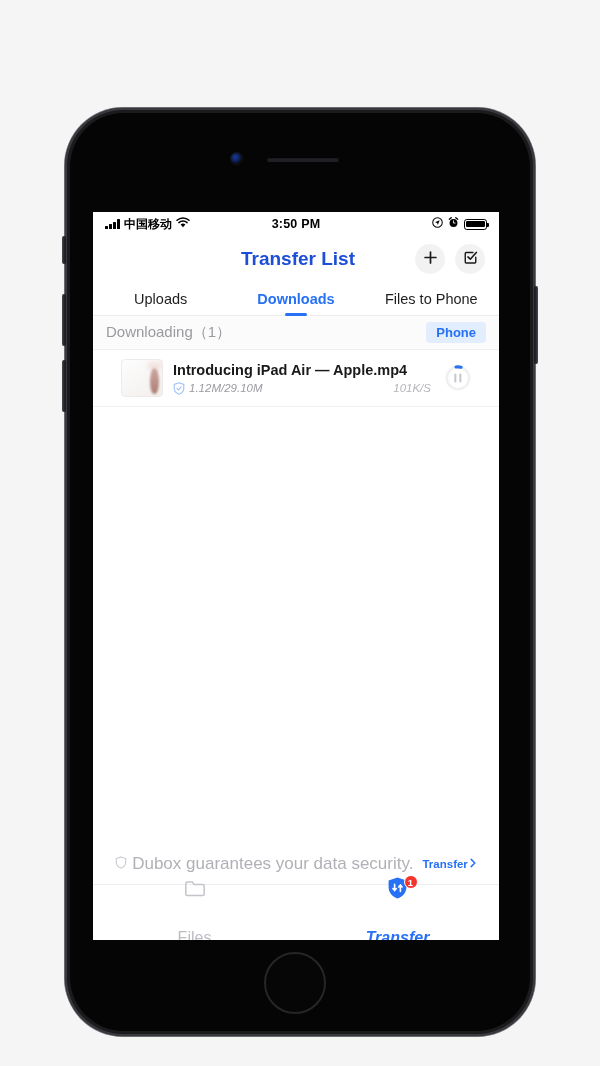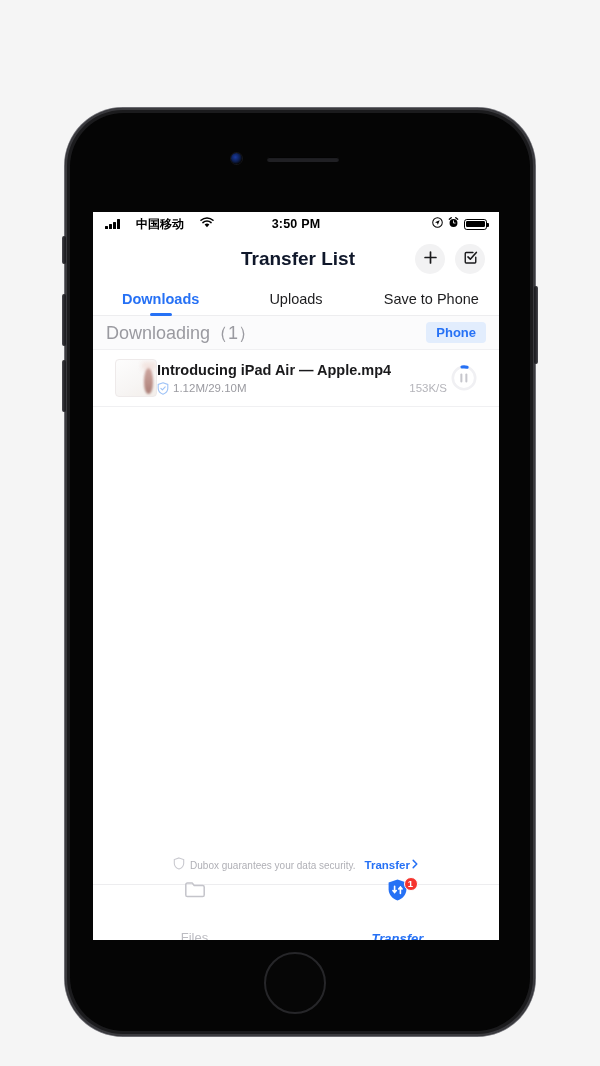--- a/index.html
+++ b/index.html
@@ -79,21 +79,21 @@
   .status-bar {
     height: 24px;
     display: flex;
     align-items: center;
     padding: 0 12px;
     font-size: 12.5px;
     font-weight: bold;
     color: #000;
     flex-shrink: 0;
   }
-  .status-left { display: flex; align-items: center; gap: 16px; flex: 1; }
+  .status-left { display: flex; align-items: center; gap: 4px; flex: 1; }
   .status-center { flex: 0 0 auto; letter-spacing: 0.2px; }
   .status-right { display: flex; align-items: center; gap: 5px; flex: 1; justify-content: flex-end; }
 
   .signal-bars { display: flex; align-items: flex-end; gap: 1.5px; height: 10px; }
   .signal-bars i { width: 2.6px; background: #000; border-radius: 0.5px; display: block; }
   .signal-bars i:nth-child(1) { height: 3.5px; }
   .signal-bars i:nth-child(2) { height: 5.5px; }
   .signal-bars i:nth-child(3) { height: 7.5px; }
   .signal-bars i:nth-child(4) { height: 10px; }
   .carrier { font-size: 12px; font-weight: bold; }
@@ -118,21 +118,21 @@
     align-items: center;
     padding: 0 14px;
     flex-shrink: 0;
     position: relative;
   }
   .nav-title {
     flex: 1;
     text-align: center;
     font-size: 19px;
     font-weight: bold;
-    color: #0f172a;
+    color: #1d4ed8;
     padding-left: 74px;
   }
   .nav-actions { display: flex; gap: 10px; align-items: center; }
   .circle-btn {
     width: 30px; height: 30px; border-radius: 50%;
     background: #f2f2f3;
     display: flex; align-items: center; justify-content: center;
     cursor: pointer;
   }
 
@@ -167,38 +167,38 @@
   
   .section-head {
     height: 34px;
     display: flex;
     align-items: center;
     padding: 0 13px;
     background: #fbfbfc;
     flex-shrink: 0;
     border-bottom: 1px solid #f0f0f2;
   }
-  .section-title { font-size: 18px; color: #9a9aa0; flex: 1; }
+  .section-title { font-size: 15px; color: #9a9aa0; flex: 1; }
   .pause-btn {
     background: #e2edfd;
     color: #2671f5;
     font-size: 13px;
     font-weight: bold;
     padding: 3px 10px;
     border-radius: 4px;
     cursor: pointer;
   }
 
   
   .dl-list { flex-shrink: 0; }
   .dl-item {
     display: flex;
     align-items: center;
-    padding: 9px 22px;
-    gap: 0;
+    padding: 9px 28px;
+    gap: 10px;
     border-bottom: 1px solid #f0f0f2;
     cursor: pointer;
   }
   .thumb {
     width: 42px; height: 38px;
     border-radius: 4px;
     background: linear-gradient(150deg, #fdfdfd 0%, #f7f5f4 60%, #f3eeea 100%);
     border: 1px solid #eeeaea;
     position: relative;
     overflow: hidden;
@@ -224,21 +224,21 @@
   .dl-info { flex: 1; min-width: 0; }
   .dl-name {
     font-size: 14.5px;
     font-weight: bold;
     color: #1a1a1c;
     white-space: nowrap;
     overflow: hidden;
     text-overflow: ellipsis;
     margin-bottom: 4px;
   }
-  .dl-meta { display: flex; align-items: center; }
+  .dl-meta { display: flex; align-items: center; font-style: italic; }
   .dl-size { font-size: 11.5px; color: #9a9aa0; margin-left: 4px; }
   .dl-speed { font-size: 11.5px; color: #b4b4ba; margin-left: auto; padding-right: 4px; }
   .shield-small { display: inline-flex; flex-shrink: 0; }
 
   .progress-ring {
     width: 26px; height: 26px;
     position: relative;
     flex-shrink: 0;
     cursor: pointer;
   }
@@ -259,21 +259,21 @@
 
   
   .security-bar {
     display: flex;
     align-items: center;
     justify-content: center;
     gap: 5px;
     padding: 8px 0 10px;
     flex-shrink: 0;
   }
-  .security-text { font-size: 10px; color: #b0b0b6; }
+  .security-text { font-size: 17px; color: #b0b0b6; }
   .details-link {
     font-size: 11.5px;
     color: #2671f5;
     font-weight: bold;
     display: inline-flex;
     align-items: center;
     gap: 1px;
     cursor: pointer;
     margin-left: 4px;
   }
@@ -289,21 +289,21 @@
   .tabbar-item {
     flex: 1;
     display: flex;
     flex-direction: column;
     align-items: center;
     justify-content: center;
     gap: 3px;
     cursor: pointer;
     position: relative;
   }
-  .tabbar-label { font-size: 13px; color: #bcbcc2; margin-top: 24px; }
+  .tabbar-label { font-size: 16px; color: #bcbcc2; margin-top: 24px; }
   .tabbar-item.active .tabbar-label { color: #2671f5; font-weight: bold; font-style: italic; }
   .tabbar-icon-wrap { position: relative; width: 26px; height: 24px; display: flex; align-items: center; justify-content: center; }
   .badge {
     position: absolute;
     top: -3px; right: -7px;
     min-width: 14px; height: 14px;
     border-radius: 7px;
     background: #f5342e;
     color: #fff;
     font-size: 9.5px;
@@ -396,28 +396,28 @@
             <svg width="15" height="15" viewBox="0 0 16 16">
               <path d="M13.6 7.6 V12.9 A1 1 0 0 1 12.6 13.9 H3.4 A1 1 0 0 1 2.4 12.9 V3.7 A1 1 0 0 1 3.4 2.7 H10.6" stroke="#1a1a1c" stroke-width="1.5" fill="none" stroke-linecap="round"></path>
               <path d="M5.3 7.4 L7.8 9.8 L14.2 2.6" stroke="#1a1a1c" stroke-width="1.7" fill="none" stroke-linecap="round" stroke-linejoin="round"></path>
             </svg>
           </span>
         </div>
       </div>
     </div>
 
     <div class="tab-row">
+      <div class="tab">
+        <span>Uploads</span>
+      </div>
       <div class="tab active">
         <span>Downloads</span>
       </div>
       <div class="tab">
-        <span>Uploads</span>
-      </div>
-      <div class="tab">
-        <span>Save to Phone</span>
+        <span>Files to Phone</span>
       </div>
     </div>
 
     <div class="section-head">
       <span class="section-title">Downloading（1）</span>
       <span class="pause-btn">Phone</span>
     </div>
 
     <div class="dl-list">
       <div class="dl-item">
@@ -428,21 +428,21 @@
         <div class="dl-info">
           <div class="dl-name">Introducing iPad Air — Apple.mp4</div>
           <div class="dl-meta">
             <span class="shield-small">
               <svg width="12" height="13" viewBox="0 0 12 13">
                 <path d="M6 0.8 L10.8 2.5 V6.3 C10.8 9.2 8.7 11.3 6 12.2 C3.3 11.3 1.2 9.2 1.2 6.3 V2.5 Z" fill="none" stroke="#9dc2f7" stroke-width="1.1"></path>
                 <path d="M3.9 6.3 L5.4 7.8 L8.2 4.8" stroke="#9dc2f7" stroke-width="1.1" fill="none" stroke-linecap="round" stroke-linejoin="round"></path>
               </svg>
             </span>
             <span class="dl-size">1.12M/29.10M</span>
-            <span class="dl-speed">153K/S</span>
+            <span class="dl-speed">101K/S</span>
           </div>
         </div>
         <div class="progress-ring">
           <svg width="26" height="26" viewBox="0 0 26 26">
             <circle cx="13" cy="13" r="11.2" fill="none" stroke="#f0f0f3" stroke-width="2.6"></circle>
             <circle cx="13" cy="13" r="11.2" fill="none" stroke="#2671f5" stroke-width="3.2" stroke-linecap="round" stroke-dasharray="5 200" transform="rotate(-100 13 13)"></circle>
           </svg>
           <span class="pause-glyph">
               <i></i>
               <i></i>

